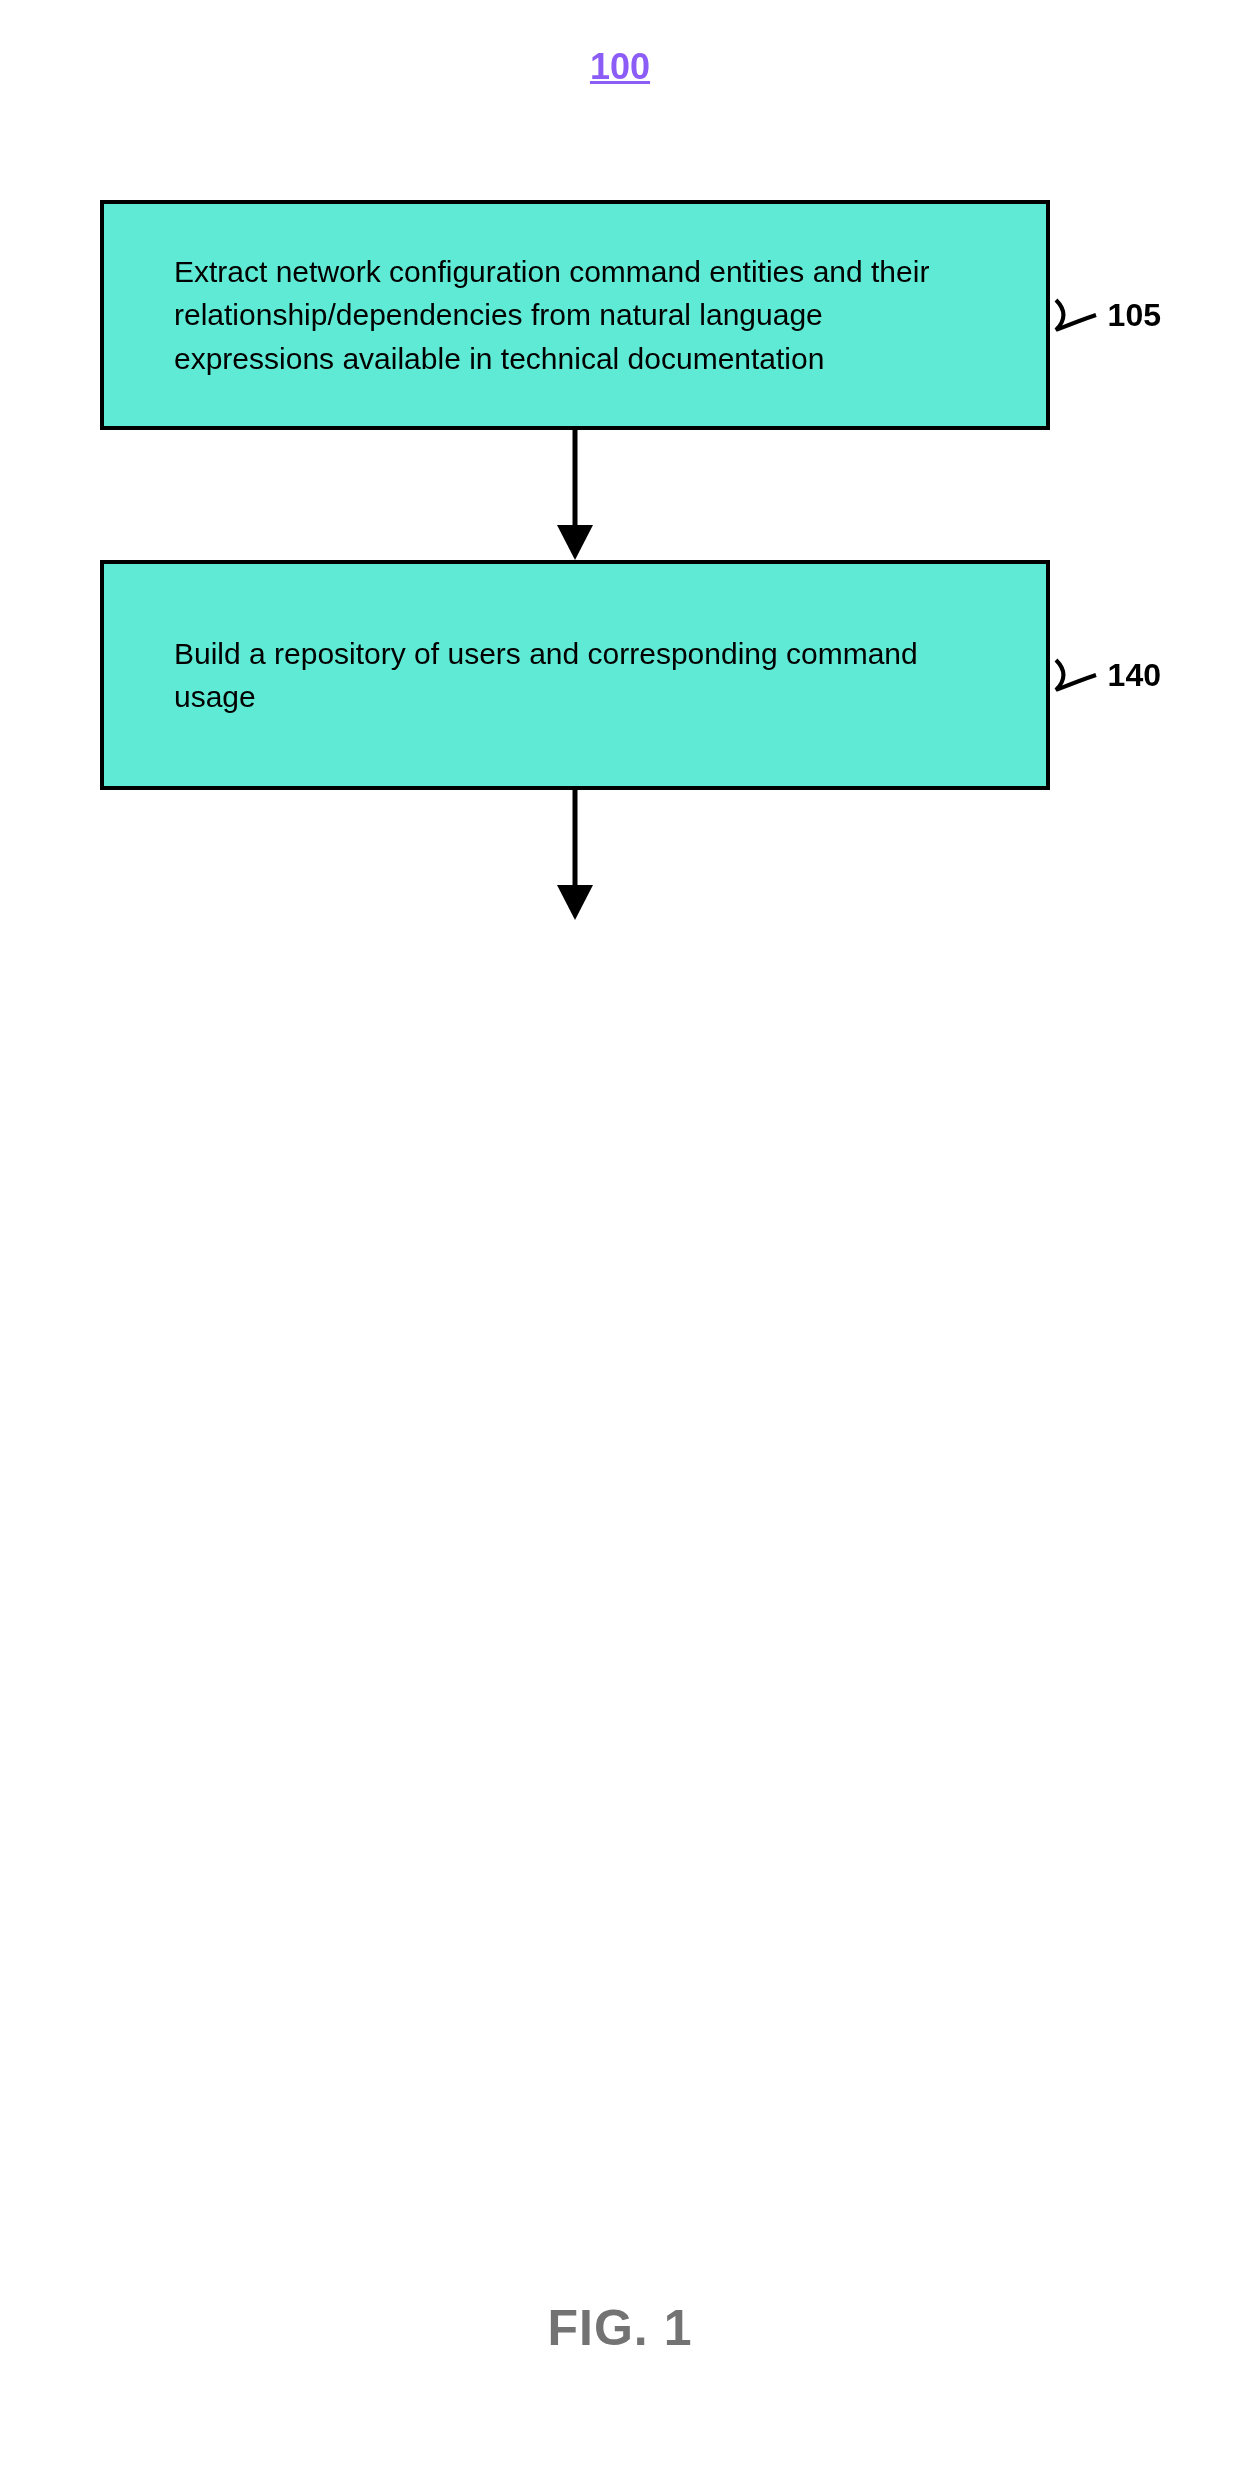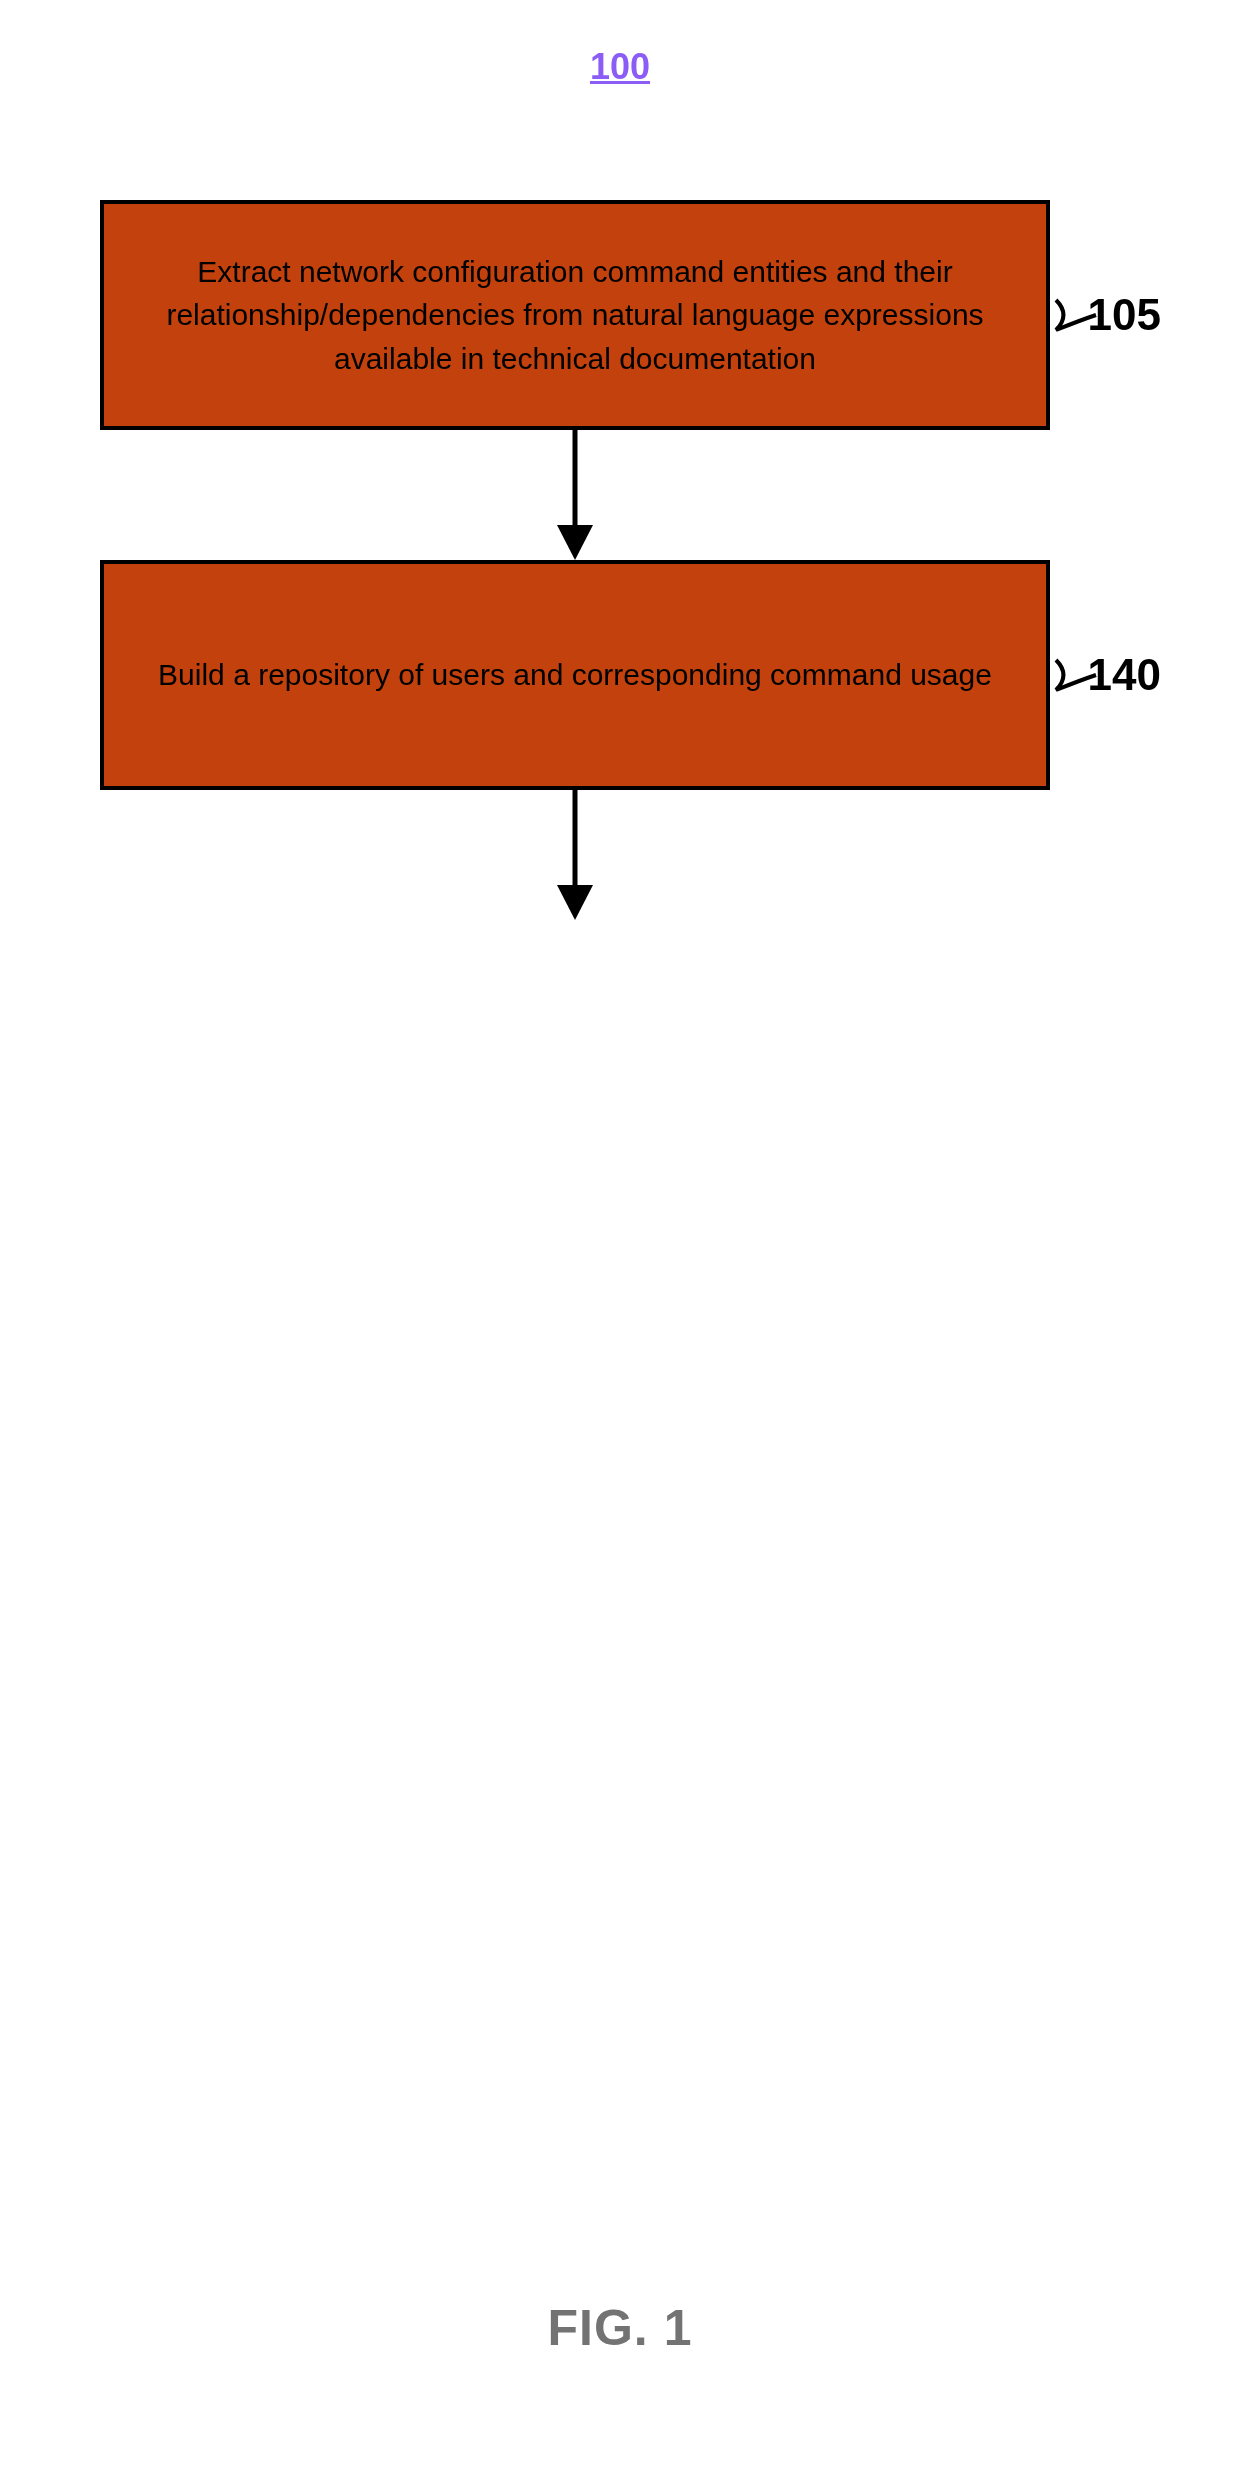--- a/index.html
+++ b/index.html
@@ -25,38 +25,37 @@
       color: #8b5cf6;
     }
     .flowchart {
       position: absolute;
       top: 200px;
       left: 100px;
       width: 950px;
     }
     .box {
       border: 4px solid #000;
-      background: #c2410c;
-      padding: 40px 50px;
-      text-align: center;
+      background: #5eead4;
+      padding: 40px 70px;
       font-size: 30px;
       line-height: 1.45;
       color: #000;
       position: relative;
       display: flex;
       align-items: center;
       justify-content: center;
       min-height: 230px;
     }
     .box-label {
       position: absolute;
       right: -115px;
       top: 50%;
       transform: translateY(-50%);
-      font-size: 44px;
+      font-size: 32px;
       font-weight: bold;
       color: #000;
     }
     .label-curve {
       position: absolute;
       right: -55px;
       top: 50%;
       transform: translateY(-50%);
       width: 50px;
       height: 50px;

